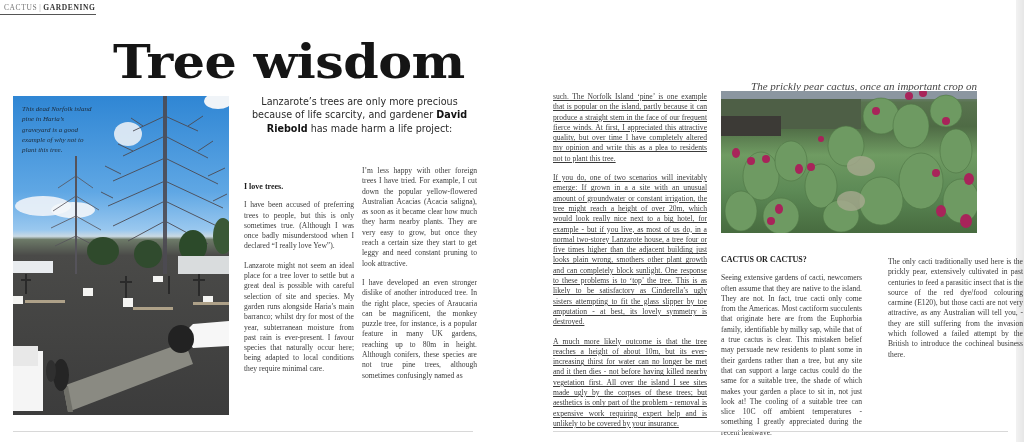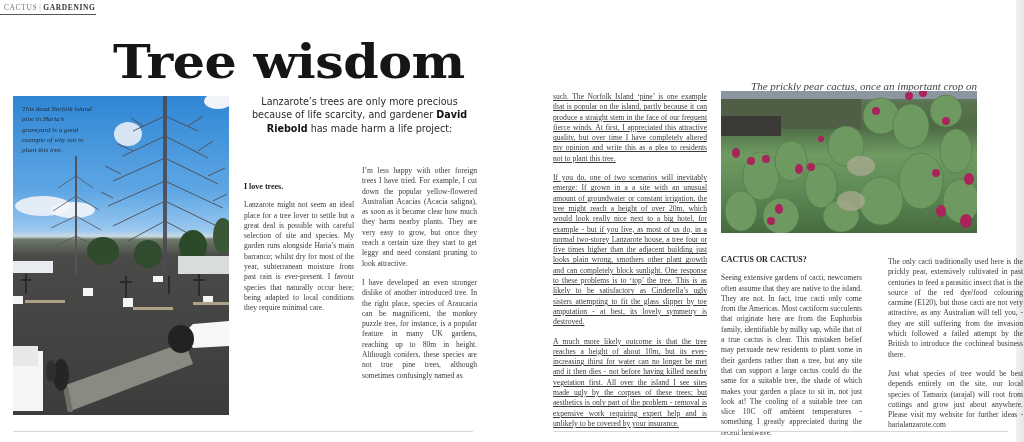--- a/index.html
+++ b/index.html
@@ -141,20 +141,21 @@
     <ellipse cx="48" cy="279" rx="8" ry="16" fill="#252525"></ellipse>
     <ellipse cx="38" cy="275" rx="5" ry="11" fill="#2f2f2f"></ellipse>
   </svg>
 </div>
 <div class="caption-left">This dead Norfolk island pine in Haria’s graveyard is a good example of why not to plant this tree.</div>
 
 <div class="standfirst"><span>Lanzarote’s trees are only more precious because of life scarcity, and gardener </span><b>David Riebold</b><span> has made harm a life project:</span></div>
 
 <div class="col col1">
   <h3>I love trees.</h3>
+  <p>I have been accused of preferring trees to people, but this is only sometimes true. (Although I was once badly misunderstood when I declared “I really love Yew”).</p>
   <p>Lanzarote might not seem an ideal place for a tree lover to settle but a great deal is possible with careful selection of site and species. My garden runs alongside Haria’s main barranco; whilst dry for most of the year, subterranean moisture from past rain is ever-present. I favour species that naturally occur here; being adapted to local conditions they require minimal care.</p>
 </div>
 
 <div class="col col2">
   <p>I’m less happy with other foreign trees I have tried. For example, I cut down the popular yellow-flowered Australian Acacias (Acacia saligna), as soon as it became clear how much they harm nearby plants. They are very easy to grow, but once they reach a certain size they start to get leggy and need constant pruning to look attractive.</p>
   <p>I have developed an even stronger dislike of another introduced tree. In the right place, species of Araucaria can be magnificent, the monkey puzzle tree, for instance, is a popular feature in many UK gardens, reaching up to 80m in height. Although conifers, these species are not true pine trees, although sometimes confusingly named as</p>
 </div>
 
 <div class="col col3">
   <p>such. The Norfolk Island ‘pine’ is one example that is popular on the island, partly because it can produce a straight stem in the face of our frequent fierce winds. At first, I appreciated this attractive quality, but over time I have completely altered my opinion and write this as a plea to residents not to plant this tree.</p>
@@ -209,17 +210,16 @@
   </svg>
 </div>
 
 <div class="col col4">
   <h3>CACTUS OR CACTUS?</h3>
   <p>Seeing extensive gardens of cacti, newcomers often assume that they are native to the island. They are not. In fact, true cacti only come from the Americas. Most cactiform succulents that originate here are from the Euphorbia family, identifiable by milky sap, while that of a true cactus is clear. This mistaken belief may persuade new residents to plant some in their gardens rather than a tree, but any site that can support a large cactus could do the same for a suitable tree, the shade of which makes your garden a place to sit in, not just look at! The cooling of a suitable tree can slice 10C off ambient temperatures - something I greatly appreciated during the recent heatwave.</p>
 </div>
 
 <div class="col col5">
   <p>The only cacti traditionally used here is the prickly pear, extensively cultivated in past centuries to feed a parasitic insect that is the source of the red dye/food colouring carmine (E120), but those cacti are not very attractive, as any Australian will tell you, - they are still suffering from the invasion which followed a failed attempt by the British to introduce the cochineal business there.</p>
-  <p>Just what species of tree would be best depends entirely on the site, our local species of Tamarix (tarajal) will root from cuttings and grow just about anywhere. Please visit my website for further ideas - harialanzarote.com</p>
 </div>
 
 <div class="bottom-rule br-left"></div>
 <div class="bottom-rule br-right"></div>
 
 </body></html>

